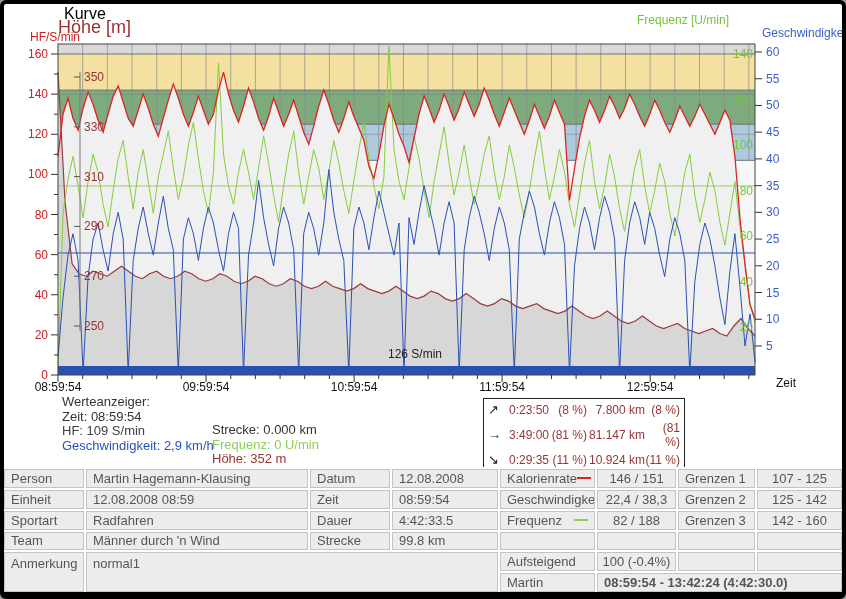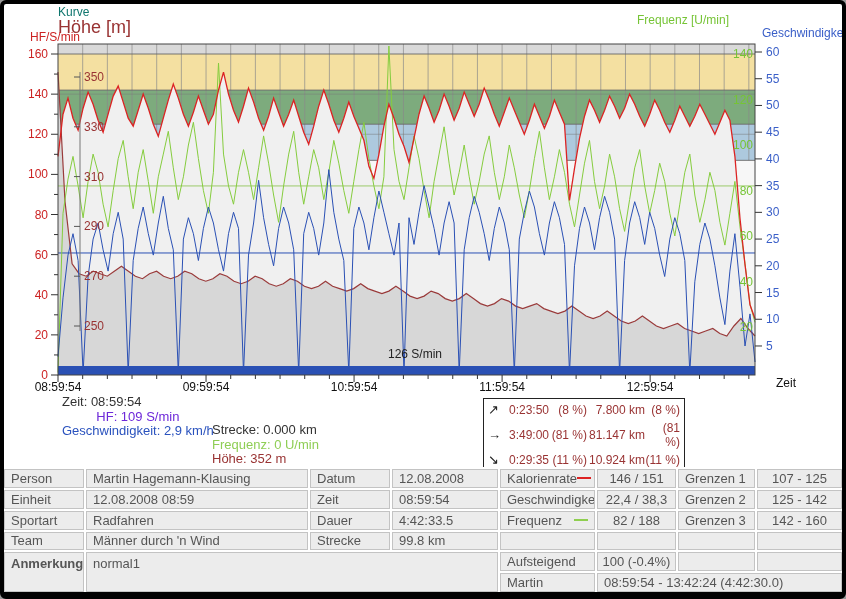--- a/index.html
+++ b/index.html
@@ -2,21 +2,21 @@
 <html><head>
 <meta charset="utf-8">
 <style>
   html,body{margin:0;padding:0;background:#9a9a9a;}
   .win{position:relative;width:846px;height:599px;box-sizing:border-box;background:#fff;
        border:4px solid #000;border-bottom-width:7px;border-radius:6px;overflow:hidden;
        font-family:"Liberation Sans",sans-serif;}
   .abs{position:absolute;white-space:nowrap;}
   svg text{font-family:"Liberation Sans",sans-serif;}
   
-  .t-kurve{left:54px;top:1px;font-size:12px;color:#0f766e;}
+  .t-kurve{left:60px;top:1px;font-size:16px;color:#000000;}
   .t-hoehe{left:54px;top:13px;font-size:18px;color:#993333;}
   .t-hf{left:26px;top:26px;font-size:12px;color:#cc2222;}
   .t-freq{left:633px;top:9px;font-size:12px;color:#76c436;}
   .t-speed{left:758px;top:22px;font-size:12px;color:#3a5fc8;}
   .t-zeit{left:772px;top:372px;font-size:12px;color:#111;}
   .t-hfavg{left:384px;top:343px;font-size:12px;color:#222;}
   
   .iblock{position:absolute;top:391px;font-size:13px;line-height:14.6px;white-space:nowrap;}
   .iblock-left{left:58px;}
   .iblock-right{left:208px;}
@@ -27,24 +27,24 @@
             font-size:12px;color:#993333;align-items:center;}
   .statsbox .arr{color:#222;font-size:13px;line-height:12px;}
   .statsbox .num{text-align:right;}
   
   .table{position:absolute;left:0;right:0;top:463px;bottom:0;background:#fff;display:grid;
          grid-template-columns:80px 222px 80px 106px 95px 79px 77px 1fr;
          grid-template-rows:repeat(6,1fr);gap:2px;padding-top:2px;}
   .c{background:#ececec;border:1px solid #c3c3c3;display:flex;align-items:center;
      padding:0 6px;color:#555;font-size:13px;overflow:hidden;white-space:nowrap;}
   .c.center{justify-content:center;padding:0 2px;}
-  .anm-l{grid-area:5/1/7/2;align-items:flex-start;padding-top:3px;font-weight:bold;}
+  .anm-l{grid-area:5/1/7/2;align-items:flex-start;padding-top:3px;}
   .anm-v{grid-area:5/2/7/5;align-items:flex-start;padding-top:3px;}
   .r5c5{grid-area:5/5;} .r5c6{grid-area:5/6;} .r5c7{grid-area:5/7;} .r5c8{grid-area:5/8;}
-  .r6c5{grid-area:6/5;} .r6v{grid-area:6/6/7/9;}
+  .r6c5{grid-area:6/5;} .r6v{grid-area:6/6/7/9;font-weight:bold;}
   .dash{width:14px;height:2px;margin-left:auto;flex:none;}
   .dash.red{background:#dd2222;}
   .dash.green{background:#8fcf4f;}
 </style>
 </head>
 <body>
 
 <div class="win">
 
   <svg id="chart-svg" class="abs" style="left:0;top:0;" width="838" height="392">
@@ -205,22 +205,23 @@
 
   <div class="abs t-kurve">Kurve</div>
   <div class="abs t-hoehe">Höhe [m]</div>
   <div class="abs t-hf">HF/S/min</div>
   <div class="abs t-freq">Frequenz [U/min]</div>
   <div class="abs t-speed">Geschwindigkeit [km/h]</div>
   <div class="abs t-zeit">Zeit</div>
   <div class="abs t-hfavg">126 S/min</div>
 
   <div class="iblock iblock-left">
+    <div style="color: rgb(51, 51, 51);">Werteanzeiger:</div>
     <div style="color: rgb(51, 51, 51);">Zeit: 08:59:54</div>
-    <div style="color: #6d28d9; text-align: center;">HF: 109 S/min</div>
+    <div style="color: #404040;">HF: 109 S/min</div>
     <div style="color: rgb(42, 82, 190);">Geschwindigkeit: 2,9 km/h</div>
   </div>
   <div class="iblock iblock-right">
     <div style="color: rgb(51, 51, 51); margin-top: 28px;">Strecke: 0.000 km</div>
     <div style="color: rgb(143, 206, 85);">Frequenz: 0 U/min</div>
     <div style="color: rgb(153, 51, 51);">Höhe: 352 m</div>
     <div style="color: rgb(51, 51, 51);">Aufstieg: 0 m</div>
     <div style="color: rgb(51, 51, 51);">Abstieg: 0 m</div>
   </div>
 

